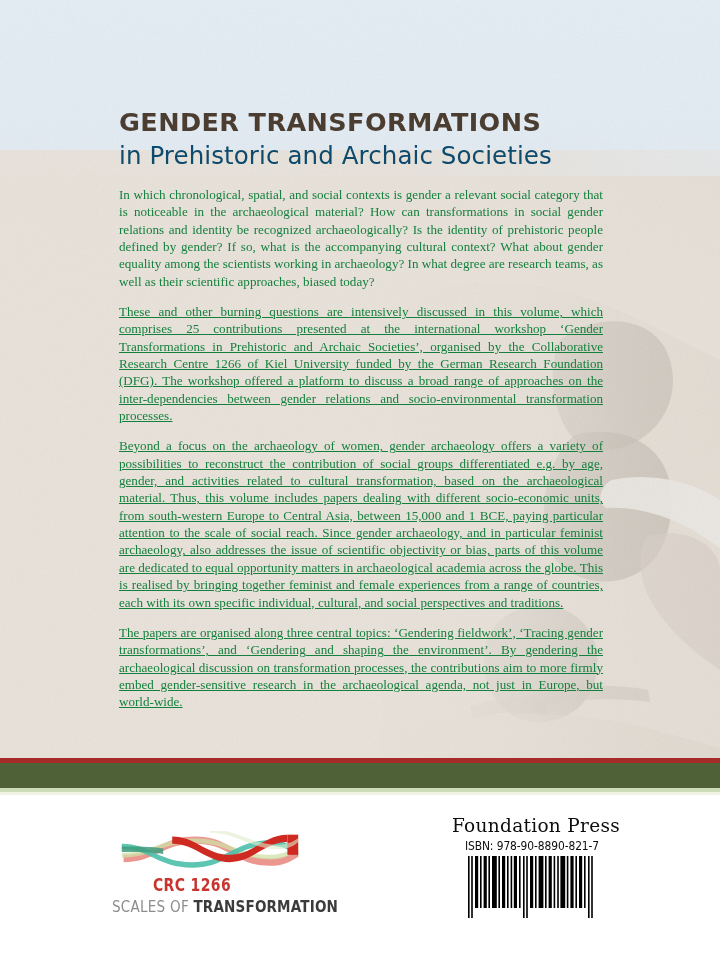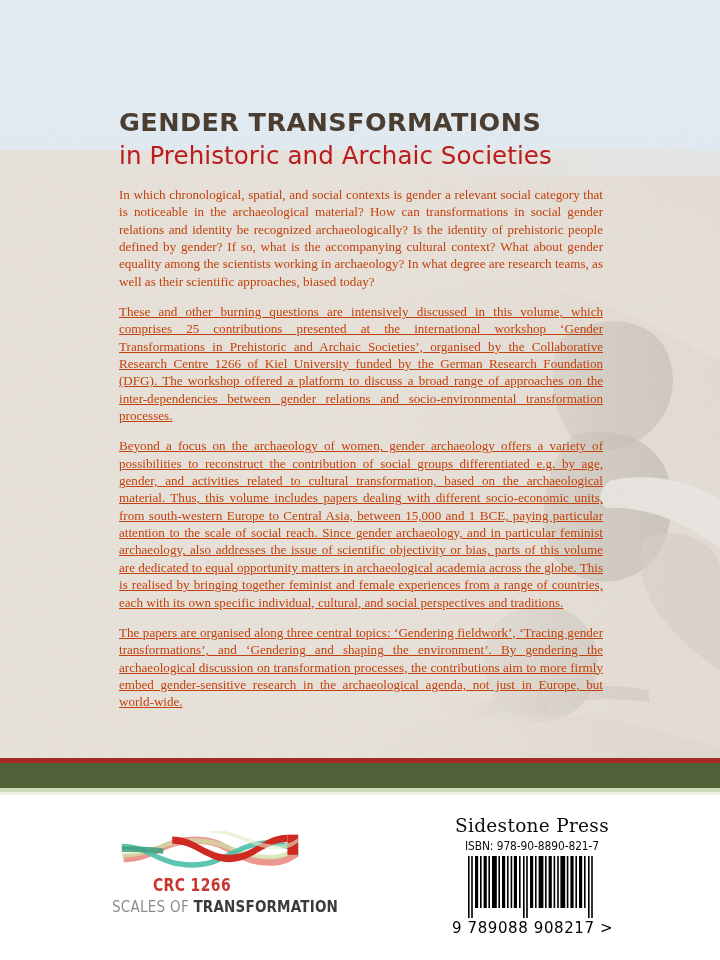--- a/index.html
+++ b/index.html
@@ -97,29 +97,29 @@
     font-size: 25.5px;
     letter-spacing: 0.4px;
     color: #4c3d31;
     line-height: 1.12;
     margin: 0;
   }
   .title-sub {
     font-family: "DejaVu Sans", sans-serif;
     font-weight: normal;
     font-size: 24.5px;
-    color: #b91c1c;
+    color: #0c4a6e;
     line-height: 1.2;
     margin: 4px 0 0 0;
     letter-spacing: 0.1px;
   }
 
   .blurb {
     margin: 0;
-    color: #c2410c;
+    color: #15803d;
     font-family: "Liberation Serif", serif;
     font-size: 13.1px;
     line-height: 17.35px;
     text-align: justify;
     -webkit-hyphens: none;
     hyphens: none;
   }
   .blurb.first { margin-top: 16px; }
   .blurb + .blurb { margin-top: 13px; text-decoration: underline; }
 
@@ -331,21 +331,21 @@
         <path d="M2,17 C20,17 34,17 48,19 L48,25 C34,23 20,23 2,23 Z" fill="#3f9b7e" opacity="0.85"></path>
 
         <path d="M100,2 C130,2 146,20 176,20 C186,20 194,16 198,12
                  L198,8 C192,12 186,15 176,15 C146,15 130,-2 100,-2 Z" fill="#dfeccc" opacity="0.6"></path>
       </svg>
       <div class="crc-name">CRC 1266</div>
       <div class="crc-tag"><span class="light">SCALES OF </span><span class="bold">TRANSFORMATION</span></div>
     </div>
 
     <div class="publisher-block">
-      <div class="publisher-name">Sidestone Press</div>
+      <div class="publisher-name">Foundation Press</div>
       <div class="isbn-line">ISBN: 978-90-8890-821-7</div>
       <div class="barcode-wrap">
         <svg width="132" height="62" viewBox="0 0 132 62">
           <rect x="0" y="0" width="132" height="62" fill="#ffffff"></rect>
           <g fill="#000000">
             <rect x="2" y="0" width="1.6" height="62"></rect>
             <rect x="5.2" y="0" width="1.6" height="62"></rect>
             <rect x="9" y="0" width="3.2" height="52"></rect>
             <rect x="14" y="0" width="1.6" height="52"></rect>
             <rect x="17.6" y="0" width="3.2" height="52"></rect>
@@ -370,17 +370,16 @@
             <rect x="100.8" y="0" width="1.6" height="52"></rect>
             <rect x="104.4" y="0" width="3.2" height="52"></rect>
             <rect x="109.4" y="0" width="1.6" height="52"></rect>
             <rect x="113" y="0" width="3.2" height="52"></rect>
             <rect x="118" y="0" width="1.6" height="52"></rect>
             <rect x="122" y="0" width="1.6" height="62"></rect>
             <rect x="125.2" y="0" width="1.6" height="62"></rect>
           </g>
         </svg>
       </div>
-      <div class="barcode-digits">9  789088  908217   &gt;</div>
     </div>
 
   </div>
 </div>
 
 </body></html>

